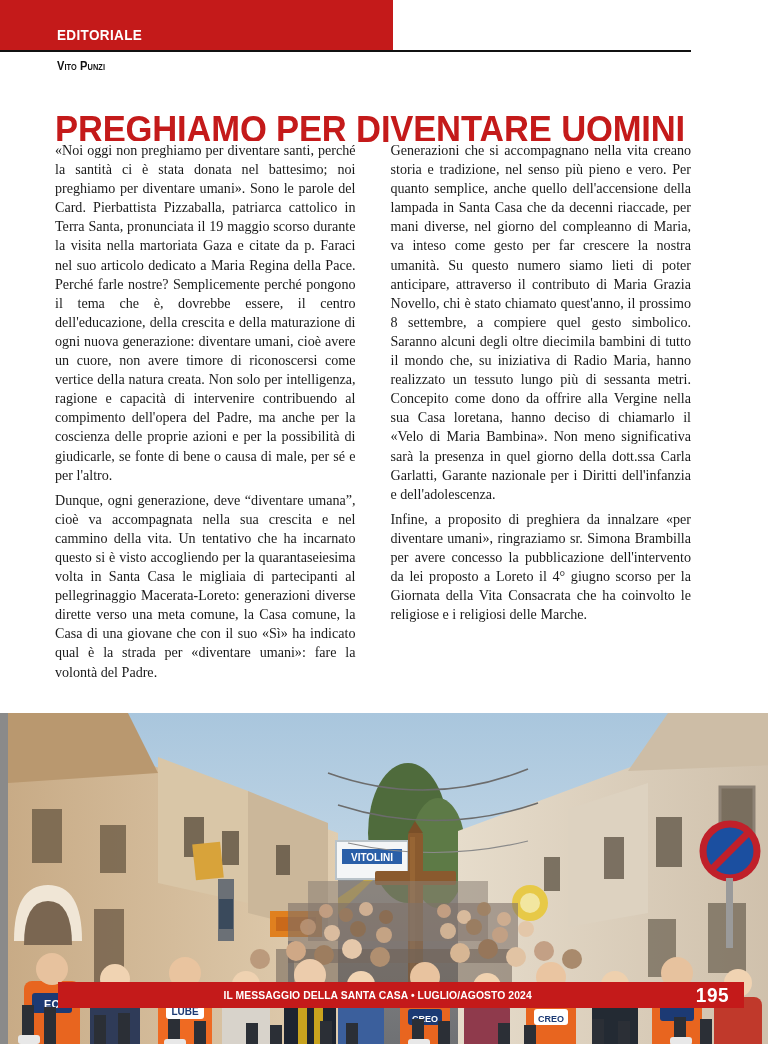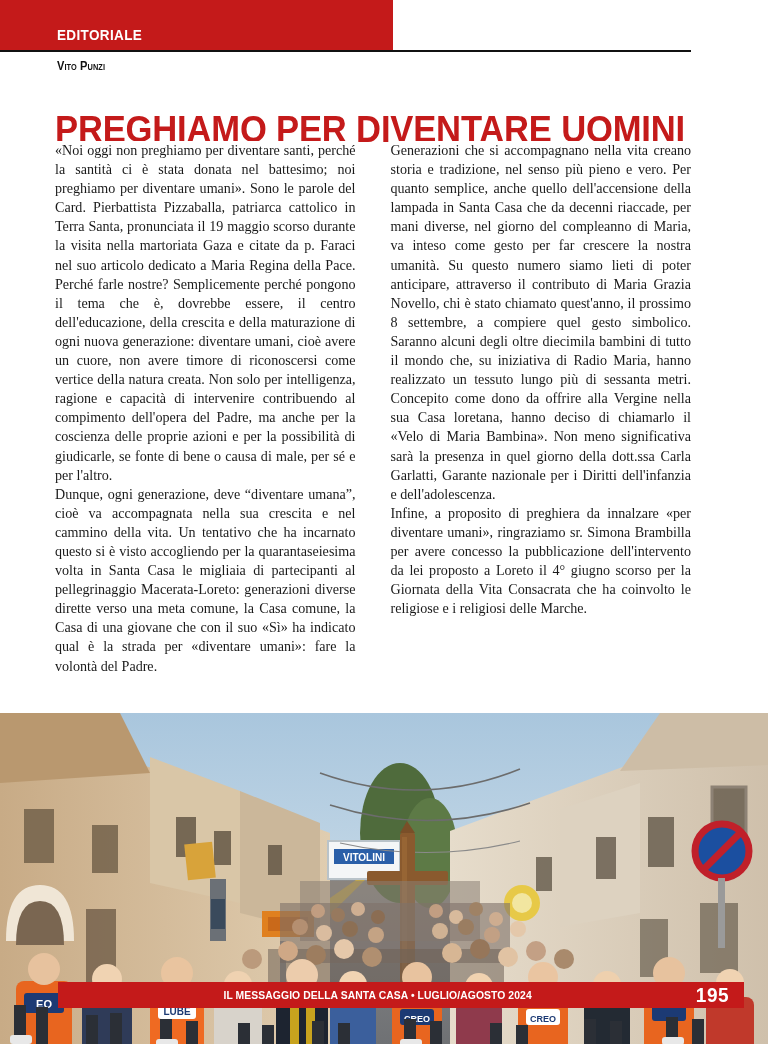--- a/index.html
+++ b/index.html
@@ -94,30 +94,31 @@
   .col p {
     margin: 0;
     font-family: "Liberation Serif", serif;
     font-size: 14.1px;
     line-height: 19.1px;
     text-align: justify;
     text-justify: inter-word;
     color: #1a1a1a;
     hyphens: manual;
   }
-  .col p + p { margin-top: 0; }
+  .col p + p { margin-top: 6px; }
 
   
   .photo {
     position: absolute;
     left: 0; top: 713px;
     width: 768px; height: 331px;
     overflow: hidden;
     background: #8a8a8a;
     z-index: 1;
+    padding-left: 8px;
   }
   .photo svg { display: block; }
 
   
   .footer-bar {
     position: absolute;
     left: 58px;
     top: 982px;
     width: 686px;
     height: 26px;

